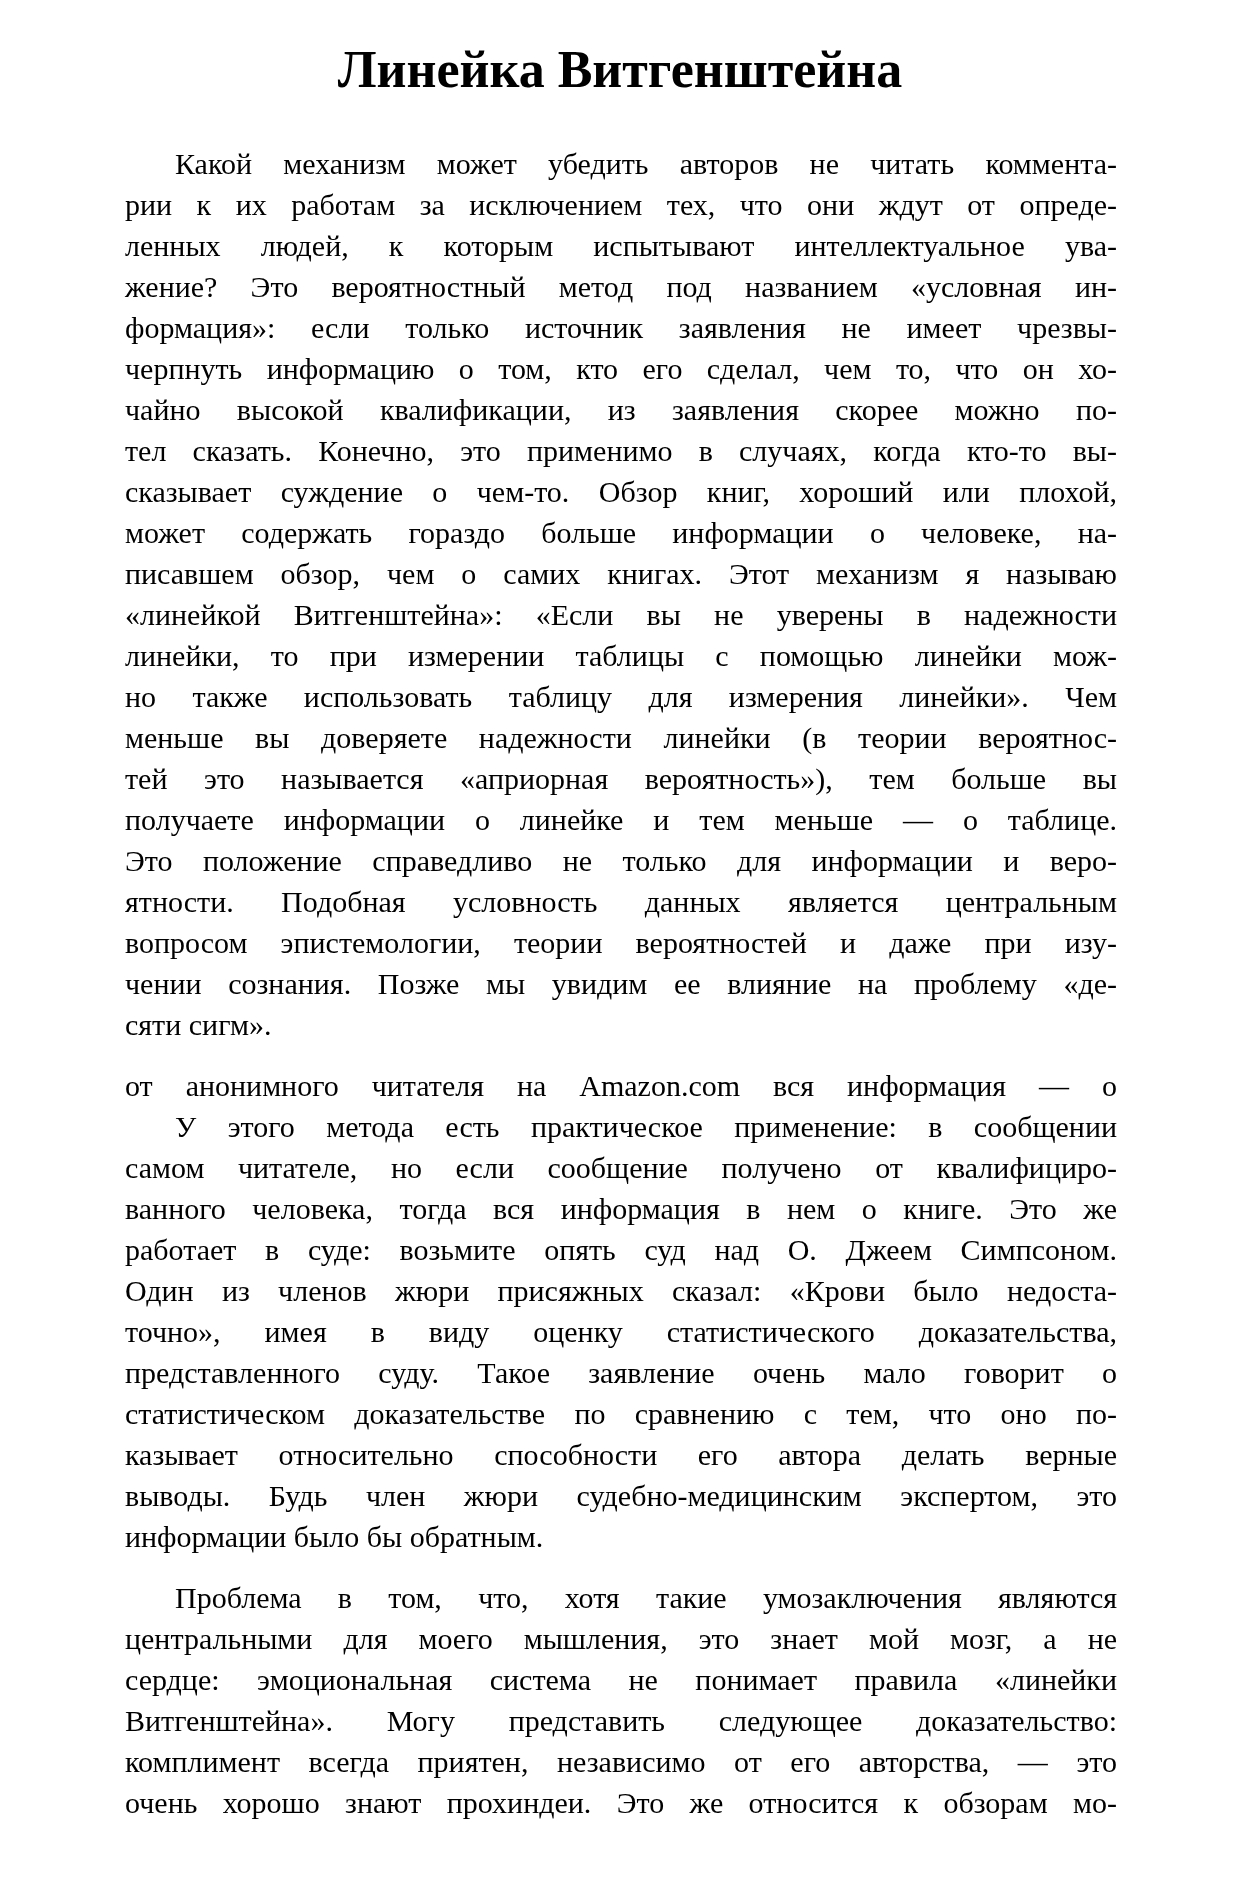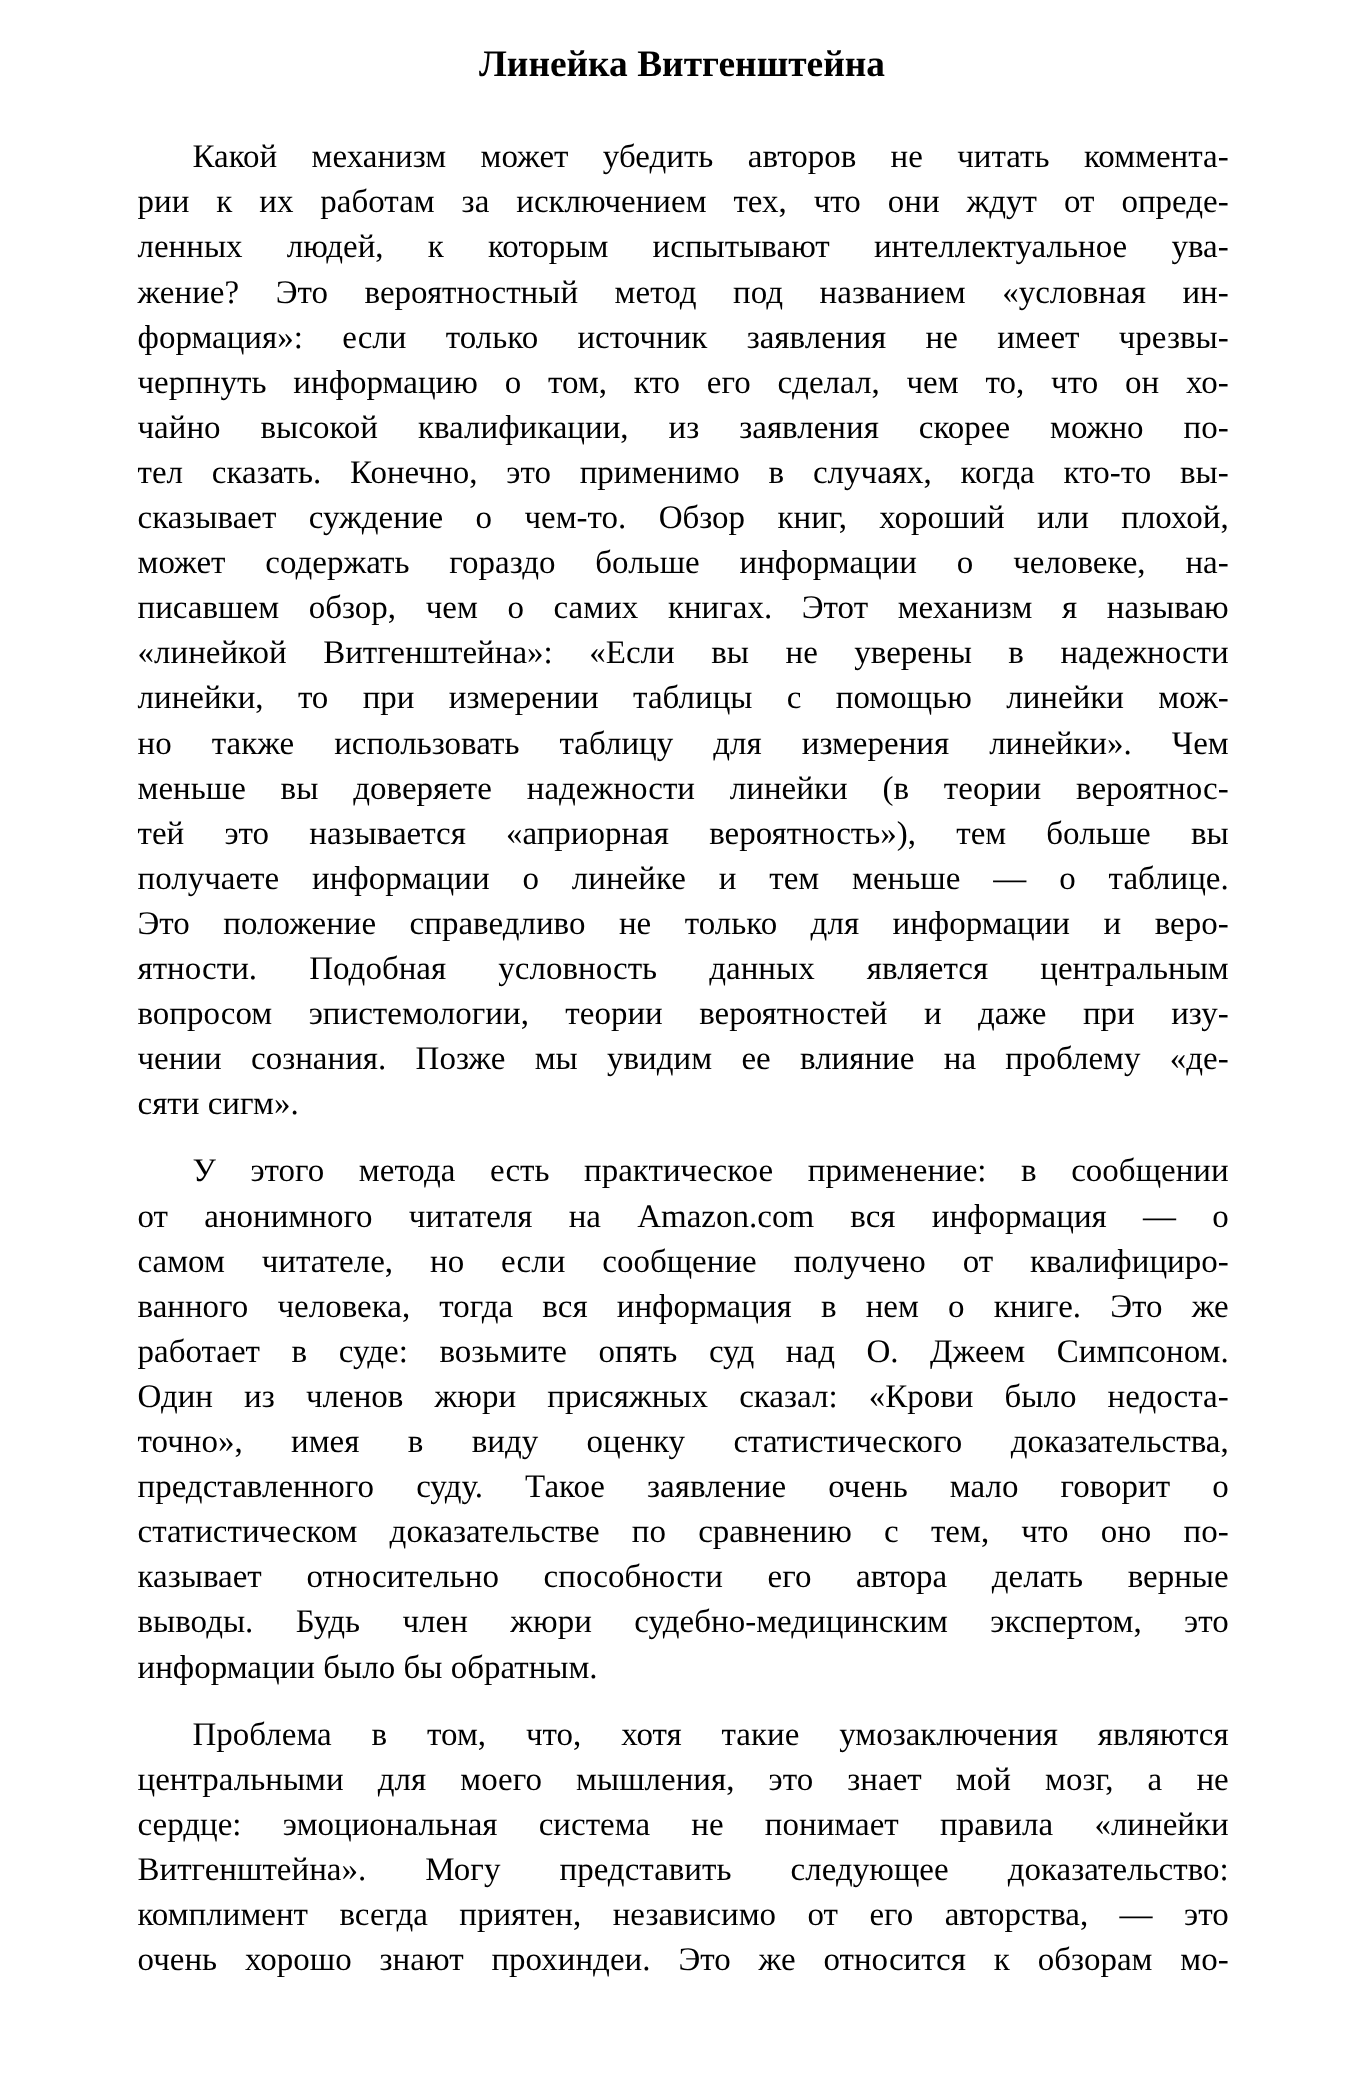--- a/index.html
+++ b/index.html
@@ -12,21 +12,21 @@
     width: 1240px;
     height: 1901px;
     background: #ffffff;
     overflow: hidden;
     color: #000000;
     font-family: "Liberation Serif", "DejaVu Serif", serif;
   }
   .title {
     margin: 40px 0 0 0;
     text-align: center;
-    font-size: 34px;
+    font-size: 52px;
     font-weight: 700;
     letter-spacing: 0px;
     color: #000000;
   }
   .text-body {
     margin: 44px 123px 0 125px;
     font-size: 30px;
     line-height: 41px;
     color: #000000;
   }
@@ -72,22 +72,22 @@
         <div class="line">меньше вы доверяете надежности линейки (в теории вероятнос-</div>
         <div class="line">тей это называется «априорная вероятность»), тем больше вы</div>
         <div class="line">получаете информации о линейке и тем меньше — о таблице.</div>
         <div class="line">Это положение справедливо не только для информации и веро-</div>
         <div class="line">ятности. Подобная условность данных является центральным</div>
         <div class="line">вопросом эпистемологии, теории вероятностей и даже при изу-</div>
         <div class="line">чении сознания. Позже мы увидим ее влияние на проблему «де-</div>
         <div class="line last">сяти сигм».</div>
       </div>
       <div class="paragraph">
+        <div class="line">от анонимного читателя на Amazon.com вся информация — о</div>
         <div class="line first">У этого метода есть практическое применение: в сообщении</div>
-        <div class="line">от анонимного читателя на Amazon.com вся информация — о</div>
         <div class="line">самом читателе, но если сообщение получено от квалифициро-</div>
         <div class="line">ванного человека, тогда вся информация в нем о книге. Это же</div>
         <div class="line">работает в суде: возьмите опять суд над О. Джеем Симпсоном.</div>
         <div class="line">Один из членов жюри присяжных сказал: «Крови было недоста-</div>
         <div class="line">точно», имея в виду оценку статистического доказательства,</div>
         <div class="line">представленного суду. Такое заявление очень мало говорит о</div>
         <div class="line">статистическом доказательстве по сравнению с тем, что оно по-</div>
         <div class="line">казывает относительно способности его автора делать верные</div>
         <div class="line">выводы. Будь член жюри судебно-медицинским экспертом, это</div>
         <div class="line last">информации было бы обратным.</div>

